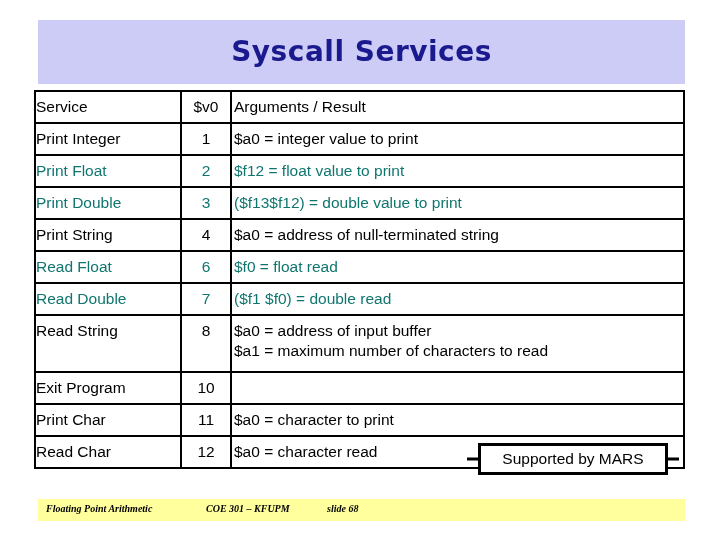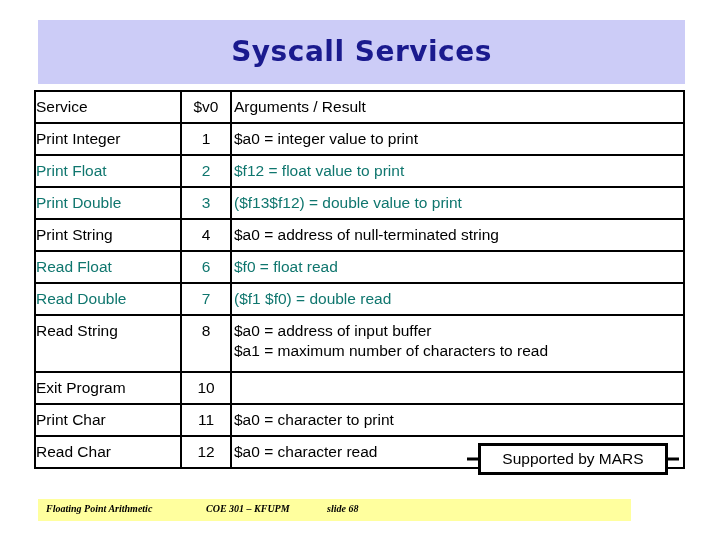--- a/index.html
+++ b/index.html
@@ -108,21 +108,21 @@
     transform: translateY(-50%);
   }
   #mars-callout::before { left: -14px; }
   #mars-callout::after  { right: -14px; }
 
   
   #footer-band {
     position: absolute;
     left: 38px;
     top: 499px;
-    width: 593px;
+    width: 647px;
     height: 22px;
     background: #ffff9e;
   }
   #footer-band .f-item {
     position: absolute;
     top: 4px;
     font-family: "Liberation Serif", serif;
     font-style: italic;
     font-weight: bold;
     font-size: 10px;

